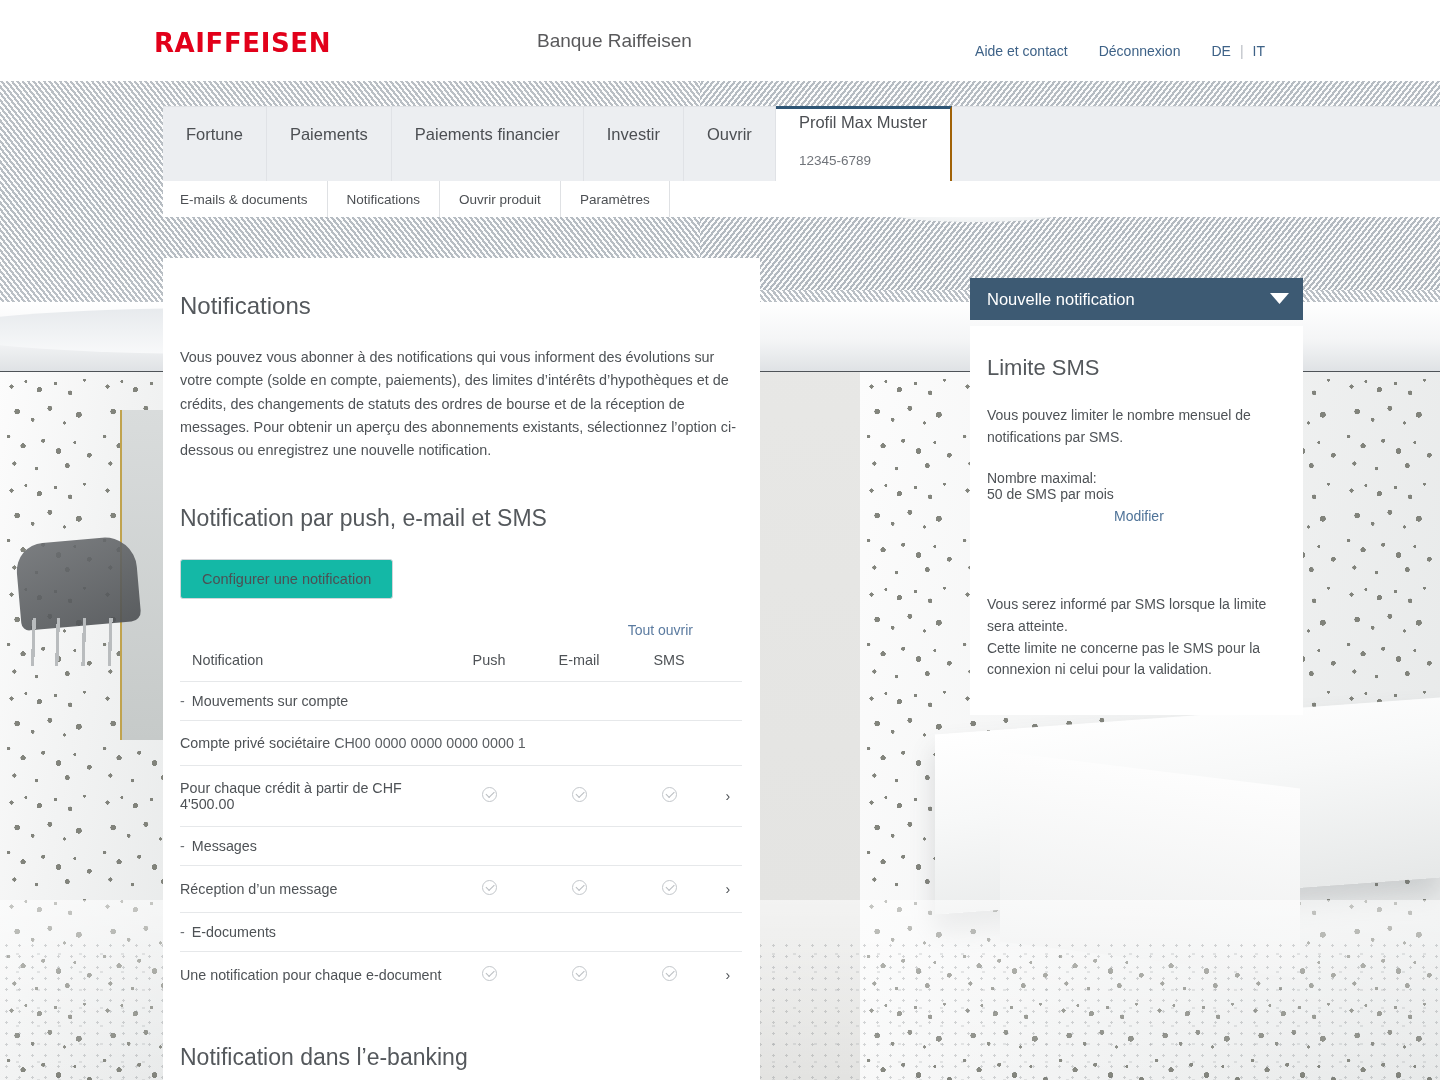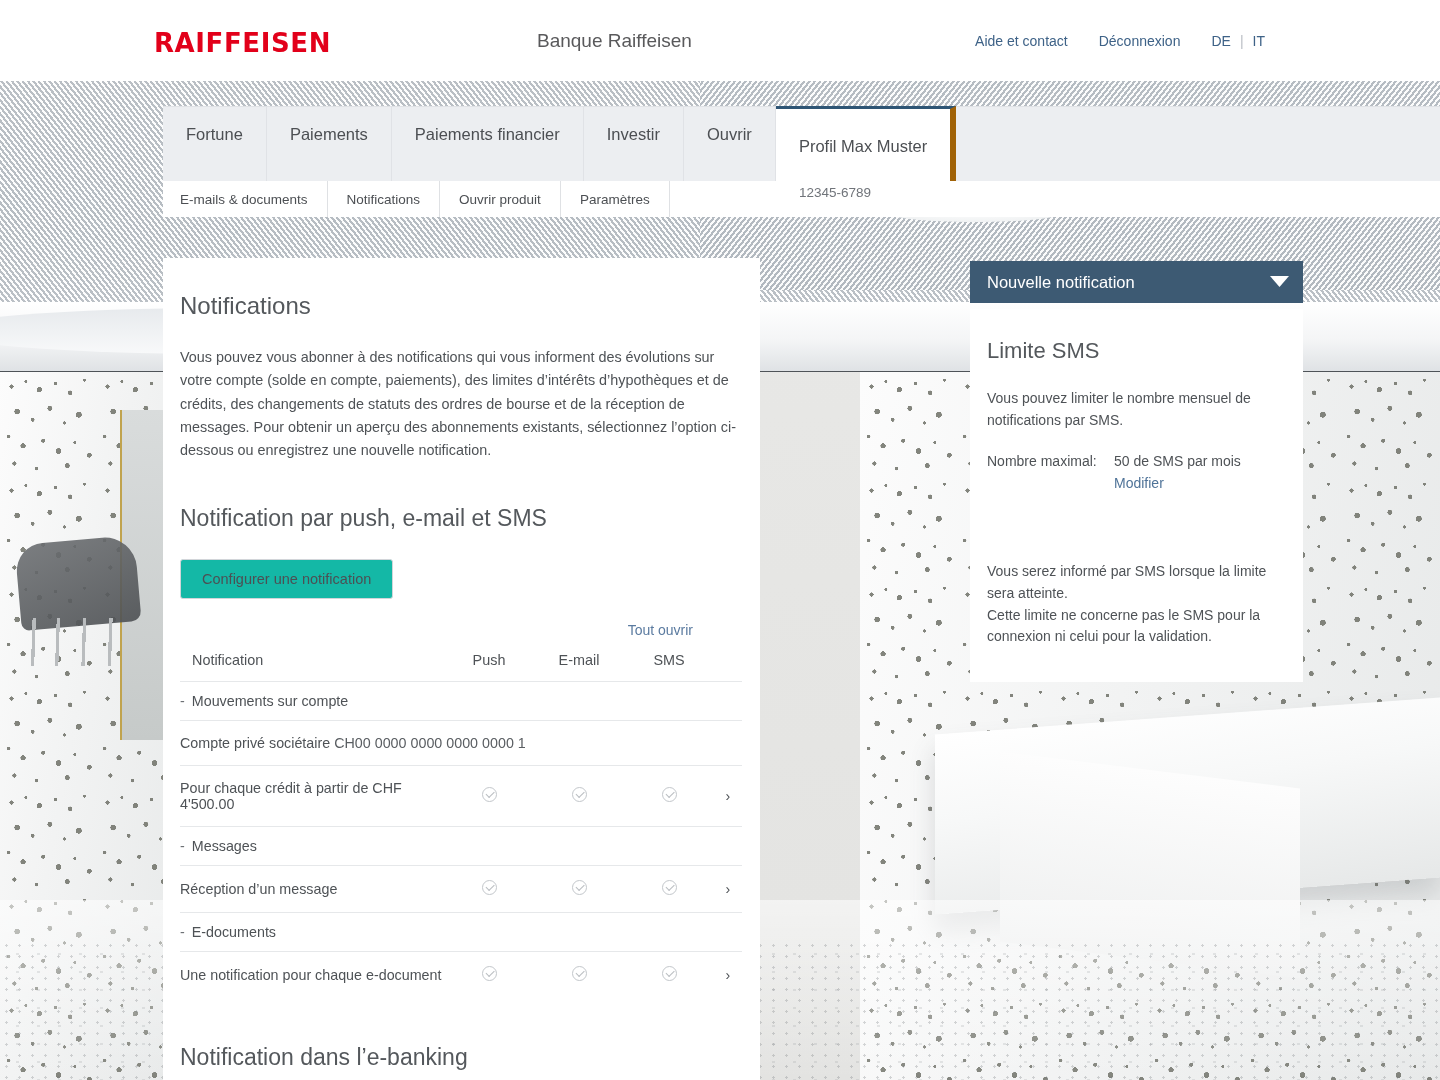--- a/index.html
+++ b/index.html
@@ -132,21 +132,21 @@
   #logo{
     position:absolute; left:154px; top:28px;
     color:#e2001a; font-weight:bold; font-size:26px;
     letter-spacing:.6px; font-family:"DejaVu Sans", sans-serif;
   }
   #bank-name{
     position:absolute; left:537px; top:30px;
     font-size:19px; color:#59595b; font-weight:400;
   }
   #header-links{
-    position:absolute; right:175px; top:33px;
+    position:absolute; right:175px; top:43px;
     display:flex; align-items:center; gap:0;
     font-size:14px;
   }
   #header-links a{ color:#3e6287; text-decoration:none; }
   .hl-gap{ width:31px; }
   .lang-sep{ color:#b9bec4; margin:0 9px; }
 
   
   #nav-wrap{ position:absolute; left:163px; top:106px; width:1352px; z-index:15; }
   #main-tabs{
@@ -157,23 +157,22 @@
     display:flex; flex-direction:column; justify-content:flex-start;
     padding:18px 23px 0 23px;
     font-size:16.5px; color:#4c4f53; cursor:pointer;
     border-right:1px solid #e0e2e6;
     white-space:nowrap;
   }
   .mtab.active{
     background:#ffffff;
     border-top:3px solid #2e5575;
     margin-top:-1px;
-    padding-top:28px;
-    border-right:6px solid #a16207;
-    gap:8px;
+    padding-top:4px;
+    border-right:2px solid #a16207;
   }
   .mtab .sub{ font-size:13.5px; color:#70747a; margin-top:21px; }
   .mtab-filler{ flex:1; border-right:none; }
 
   #sub-tabs{
     display:flex; height:36px; background:#ffffff; align-items:stretch;
   }
   .stab{
     display:flex; align-items:center; padding:0 19px;
     font-size:13.5px; color:#4c4f53; cursor:pointer;
@@ -227,36 +226,36 @@
     width:7px; height:3.6px;
     border-left:1.4px solid #b9bdc1; border-bottom:1.4px solid #b9bdc1;
     transform:rotate(-45deg);
   }
   .acct-row td{ border-top:1px solid #e6e8ea; padding-bottom:10px; }
   .acct-row .iban{ color:#5a5e62; }
 
   #sec3-title{ margin-top:46px; font-size:23px; color:#54585c; }
 
   
-  #right-panel{ position:absolute; left:970px; top:261px; width:333px; z-index:14; }
+  #right-panel{ position:absolute; left:970px; top:278px; width:333px; z-index:14; }
   #nn-bar{
     height:42px; background:#3d5a73; display:flex; align-items:center;
     justify-content:space-between; padding:0 0 0 17px; cursor:pointer;
   }
   #nn-title{ color:#ffffff; font-size:16.5px; }
   #nn-caret{
     width:48px; display:flex; align-items:center; justify-content:center;
   }
   #sms-card{
     margin-top:6px; background:#ffffff; padding:29px 27px 34px 17px;
     min-height:320px;
   }
   #sms-title{ font-size:22px; color:#54585c; font-weight:400; }
   #sms-desc{ margin-top:24px; font-size:14px; line-height:1.55; color:#4e5256; }
-  #sms-max-row{ margin-top:22px; display:flex; font-size:14px; color:#4e5256; }
+  #sms-max-row{ margin-top:22px; display:flex; font-size:14px; color:#4e5256;flex-direction:column; }
   #sms-max-label{ width:127px; }
   #sms-modify{ margin-top:6px; margin-left:127px; font-size:14px; color:#4f7398; cursor:pointer; }
   #sms-foot{ margin-top:70px; font-size:14px; line-height:1.55; color:#4e5256; }
 </style>
 </head>
 <body>
 
 <div id="photo-bg">
   <div class="bg-ceiling"></div>
   <div class="bg-ceiling-2"></div>

